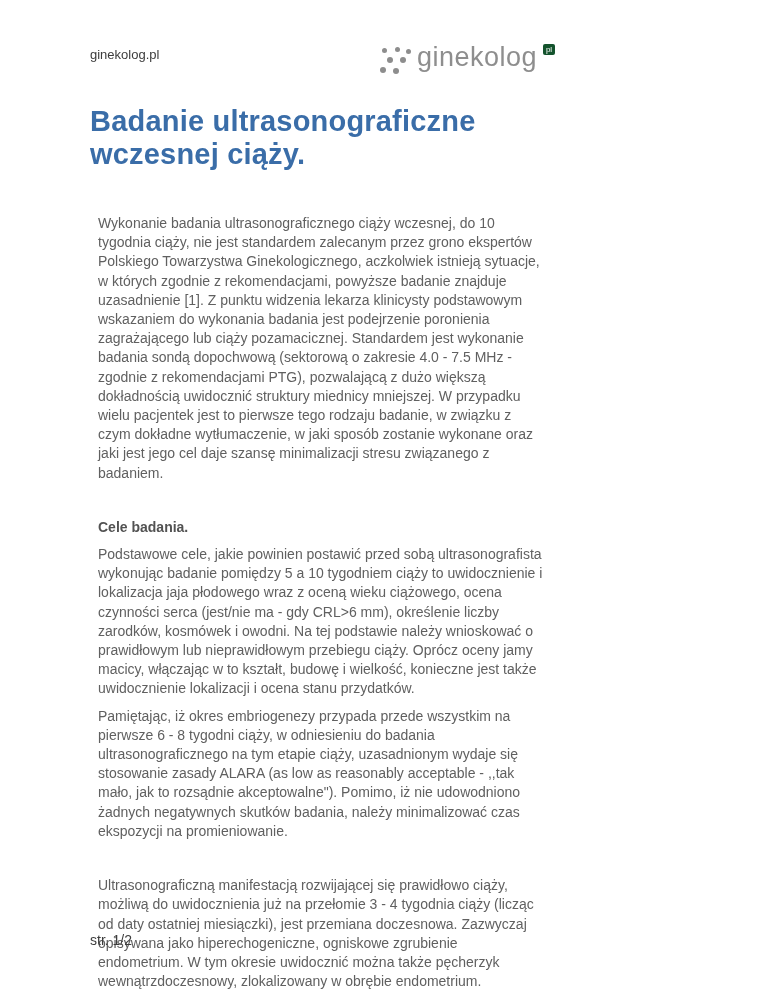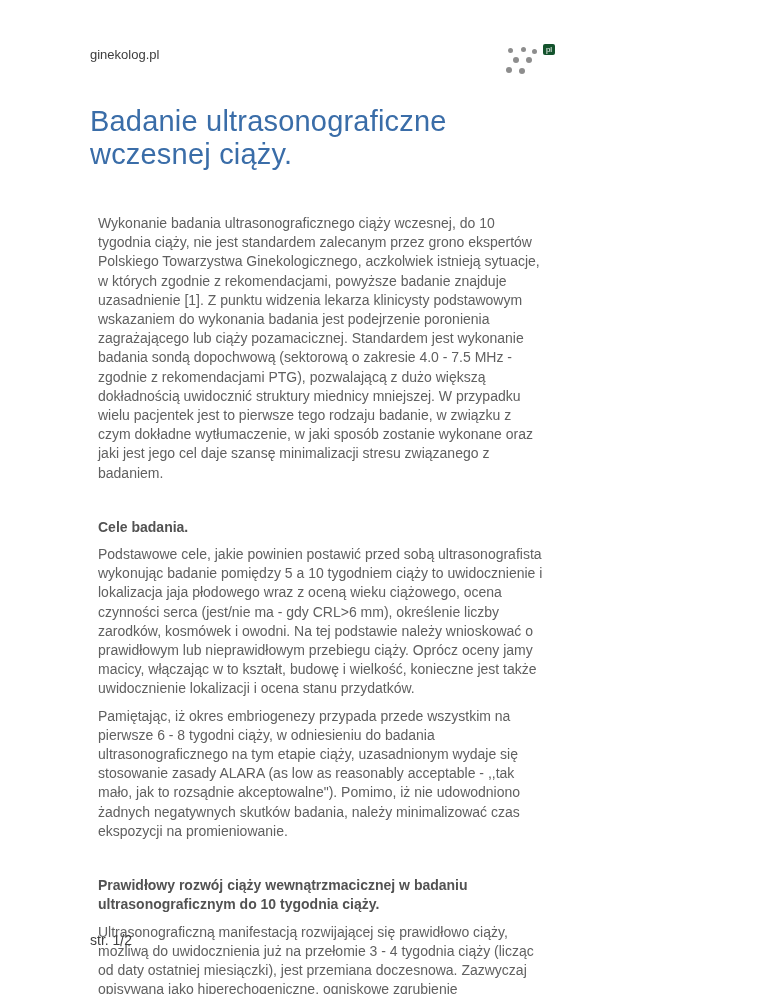--- a/index.html
+++ b/index.html
@@ -69,21 +69,21 @@
     line-height: 11px;
     width: 12px;
     height: 11px;
     text-align: center;
     border-radius: 2px;
   }
   
   h1.doc-title {
     margin: 29px 0 0 0;
     font-size: 29px;
-    font-weight: 400;
+    font-weight: 700;
     color: #3a6da8;
     letter-spacing: 0.2px;
   }
   
   .content {
     margin-top: 43px;
     font-size: 14px;
     line-height: 19.2px;
   }
   .content p { margin: 8px; }
@@ -117,41 +117,41 @@
     <div class="logo">
       <span class="logo-dots">
         <i></i>
           <i></i>
           <i></i>
           <i></i>
           <i></i>
           <i></i>
           <i></i>
       </span>
+      <span class="logo-text">ginekolog</span>
       <span class="logo-badge">pl</span>
     </div>
   </div>
 
   <h1 class="doc-title">Badanie ultrasonograficzne wczesnej ciąży.</h1>
 
   <div class="content">
     <p>Wykonanie badania ultrasonograficznego ciąży wczesnej, do 10 tygodnia ciąży, nie jest standardem zalecanym przez grono ekspertów Polskiego Towarzystwa Ginekologicznego, aczkolwiek istnieją sytuacje, w których zgodnie z rekomendacjami, powyższe badanie znajduje uzasadnienie [1]. Z punktu widzenia lekarza klinicysty podstawowym wskazaniem do wykonania badania jest podejrzenie poronienia zagrażającego lub ciąży pozamacicznej. Standardem jest wykonanie badania sondą dopochwową (sektorową o zakresie 4.0 - 7.5 MHz - zgodnie z rekomendacjami PTG), pozwalającą z dużo większą dokładnością uwidocznić struktury miednicy mniejszej. W przypadku wielu pacjentek jest to pierwsze tego rodzaju badanie, w związku z czym dokładne wytłumaczenie, w jaki sposób zostanie wykonane oraz jaki jest jego cel daje szansę minimalizacji stresu związanego z badaniem.</p>
 
     <div class="gap"></div>
 
     <section>
       <h2 class="sec-heading">Cele badania.</h2>
       <p>Podstawowe cele, jakie powinien postawić przed sobą ultrasonografista wykonując badanie pomiędzy 5 a 10 tygodniem ciąży to uwidocznienie i lokalizacja jaja płodowego wraz z oceną wieku ciążowego, ocena czynności serca (jest/nie ma - gdy CRL&gt;6 mm), określenie liczby zarodków, kosmówek i owodni. Na tej podstawie należy wnioskować o prawidłowym lub nieprawidłowym przebiegu ciąży. Oprócz oceny jamy macicy, włączając w to kształt, budowę i wielkość, konieczne jest także uwidocznienie lokalizacji i ocena stanu przydatków.</p>
       <p>Pamiętając, iż okres embriogenezy przypada przede wszystkim na pierwsze 6 - 8 tygodni ciąży, w odniesieniu do badania ultrasonograficznego na tym etapie ciąży, uzasadnionym wydaje się stosowanie zasady ALARA (as low as reasonably acceptable - ,,tak mało, jak to rozsądnie akceptowalne"). Pomimo, iż nie udowodniono żadnych negatywnych skutków badania, należy minimalizować czas ekspozycji na promieniowanie.</p>
     </section>
 
     <div class="gap"></div>
 
     <section>
-      <h2 class="sec-heading">Prawidłowy rozwój ciąży wewnątrzmacicznej w badaniu ultrasonograficznym do 10 tygodnia ciąży.</h2>
       <p>Ultrasonograficzną manifestacją rozwijającej się prawidłowo ciąży, możliwą do uwidocznienia już na przełomie 3 - 4 tygodnia ciąży (licząc od daty ostatniej miesiączki), jest przemiana doczesnowa. Zazwyczaj opisywana jako hiperechogeniczne, ogniskowe zgrubienie endometrium. W tym okresie uwidocznić można także pęcherzyk wewnątrzdoczesnowy, zlokalizowany w obrębie endometrium. Widocznym ultrasonograficznie skutkiem krwawienia implantacyjnego może być hipoechogeniczne pasmo znajdujące się w doczesnej w rejonie pęcherzyka. W kolejnym tygodniu ciąży (licząc według daty ostatniej miesiączki) możliwe jest uwidocznienie pierwszego wykładnika ciąży wewnątrzmacicznej - pęcherzyka ciążowego (gestational sac - GS). Echo ultrasonograficzne pęcherzyka ciążowego złożone jest z hipoechogenicznego płynu pęcherzykowego i dwóch przylegających do pęcherzyka doczesnowych pierścieni (hiperechogenicznych) tworzących obraz pierścienia doczesnowo-kosmówkowego, Współczesne aparaty ultrasonograficzne umożliwiają zobrazowanie pęcherzyka sondą dopochwową już w początkach 5 tygodnia ciąży [1], przy wartościach dyskryminujących ?-HCG &gt; 2000 mlU/ml [1]. Pomiar pęcherzyka jest średnią z trzech wymiarów prostopadłych do siebie. Dzienny wzrost pęcherzyka szacuje się wedle różnych źródeł na 1.0 - 1.2 mm. Oceniając pęcherzyk ciążowy należy zwrócić uwagę na liczbę pęcherzyków, ich lokalizację, kształt oraz regularność zarysów[1]. Kolejną struktura widoczną w obrazie USG jest pęcherzyk żółtkowy (yolk sac), zlokalizowany wewnątrz pęcherzyka ciążowego. Największe wymiary osiąga pomiędzy 5 a 9 tygodniem ciąży. Widoczny jest, gdy wymiar pęcherzyka</p>
     </section>
   </div>
 
   <div class="footer">
     <span>str. 1/2</span>
   </div>
 
 </div>
 

